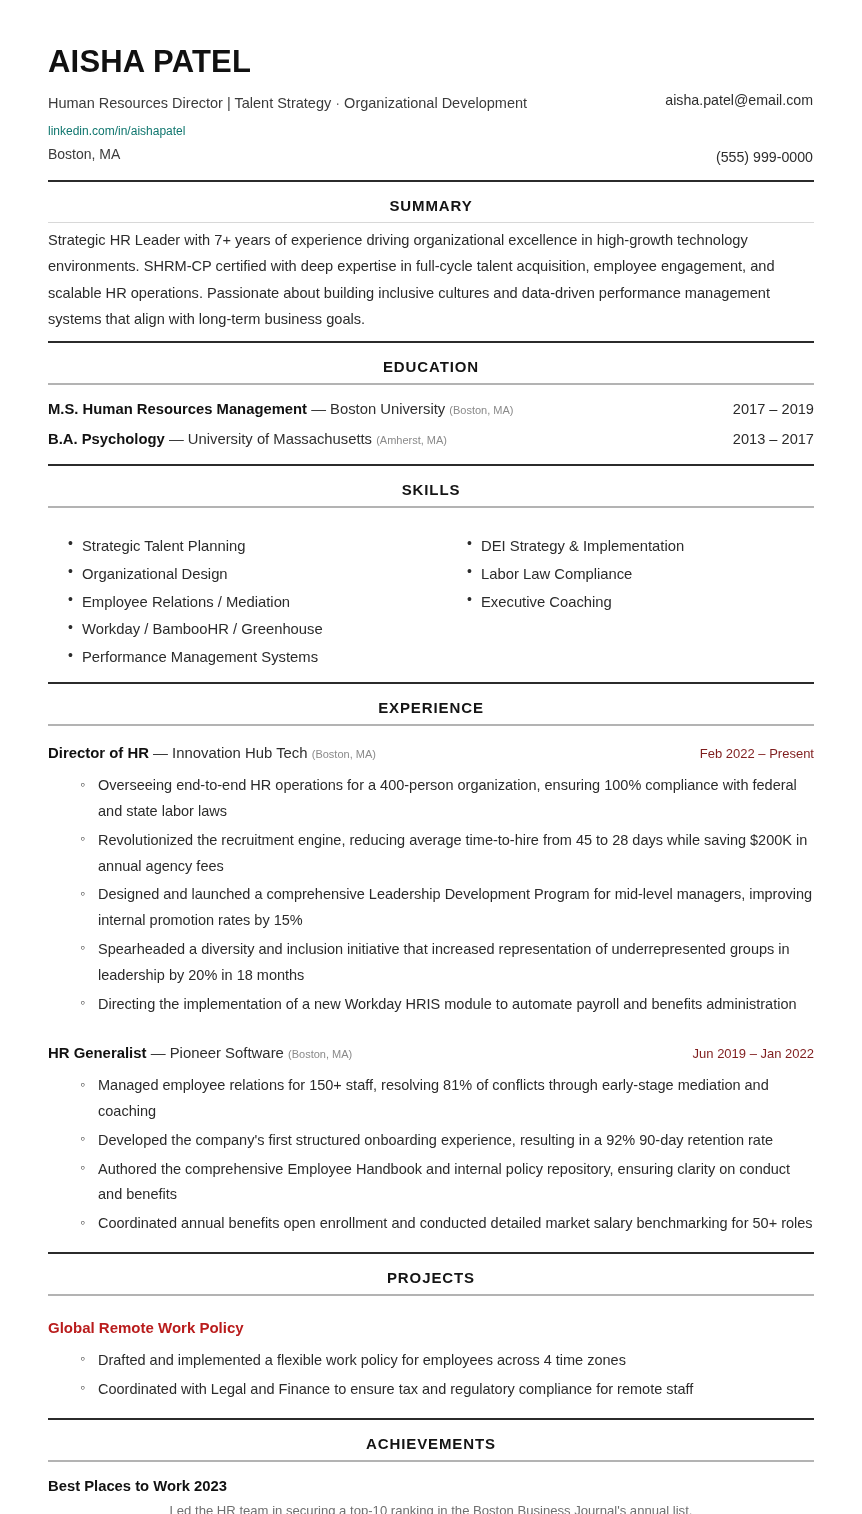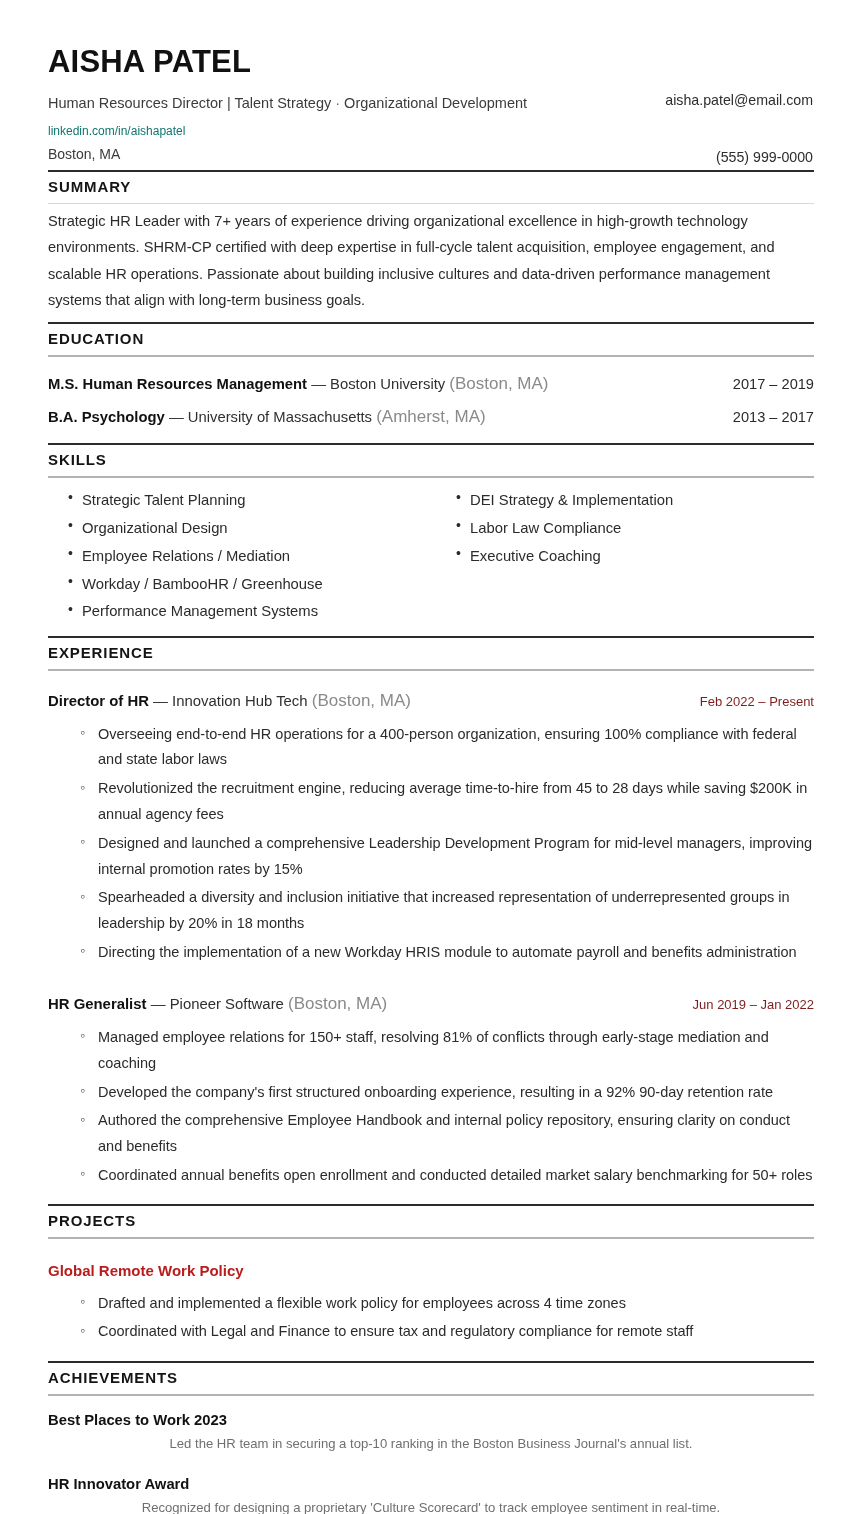--- a/index.html
+++ b/index.html
@@ -22,21 +22,21 @@
     padding: 44px 48px 0 48px;
     background: #ffffff;
     position: relative;
   }
 
   
   .header {
     display: flex;
     justify-content: space-between;
     align-items: flex-start;
-    padding-bottom: 0;
+    padding-bottom: 10px;
   }
   .header-left { flex: 1 1 auto; min-width: 0; }
   .header-right {
     flex: 0 0 auto;
     text-align: right;
     padding-top: 12px;
     padding-right: 1px;
   }
   .name {
     font-size: 31px;
@@ -80,25 +80,26 @@
   }
   .rule-gray {
     border-top: 2px solid #b3b3b3;
     margin: 0;
   }
   .rule-light {
     border-top: 1.2px solid #d8d8d8;
     margin: 0;
   }
   .section-title {
+    text-align: center;
     font-size: 15px;
     font-weight: 700;
     letter-spacing: 0.9px;
     color: #141414;
-    padding: 6px 0 8px 0;
+    padding: 15px 0 8px 0;
   }
   .section-body { padding: 10px 0 10px 0; }
 
   
   .summary-text {
     font-size: 14.6px;
     line-height: 1.82;
     color: #2b2b2b;
     text-align: left;
     padding: 4px 0 8px 0;
@@ -119,36 +120,37 @@
     flex: 1 1 auto;
     min-width: 0;
   }
   .entry-strong {
     font-weight: 700;
     color: #111111;
   }
   .entry-dash { color: #3a3a3a; }
   .entry-org { color: #2f2f2f; }
   .entry-note {
-    font-size: 17px;
+    font-size: 11px;
     color: #8a8a8a;
   }
   .entry-date {
     font-size: 14.6px;
     color: #2b2b2b;
     flex: 0 0 auto;
     white-space: nowrap;
     text-align: right;
   }
 
   
   .skills-wrap {
     display: flex;
-    gap: 5px;
+    gap: 16px;
     padding: 8px 0 10px 0;
+    margin-top: 16px;
   }
   .skills-col {
     flex: 0 0 50%;
     box-sizing: border-box;
   }
   .skills-col ul {
     margin: 0;
     padding-left: 34px;
     list-style: none;
   }

